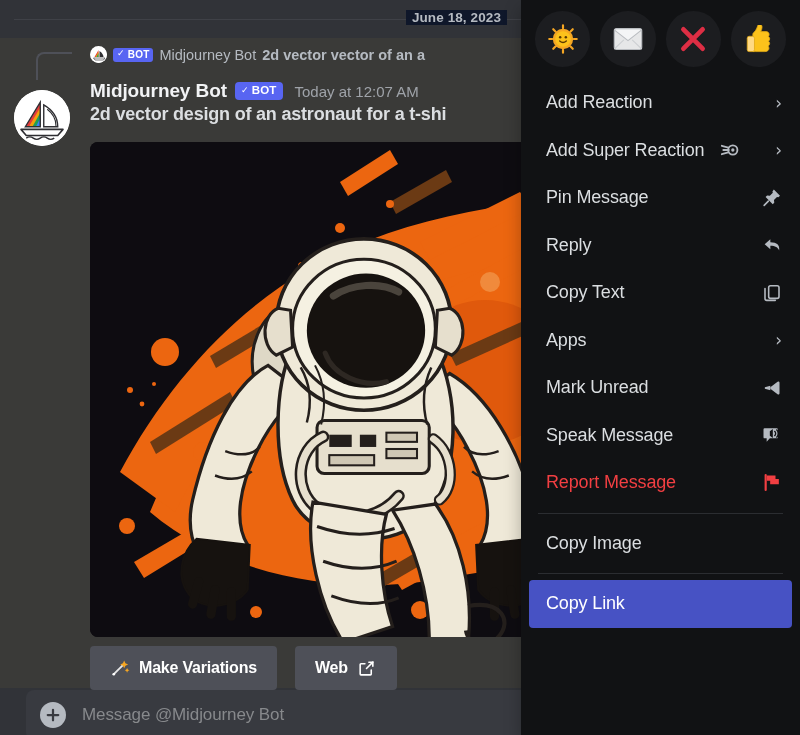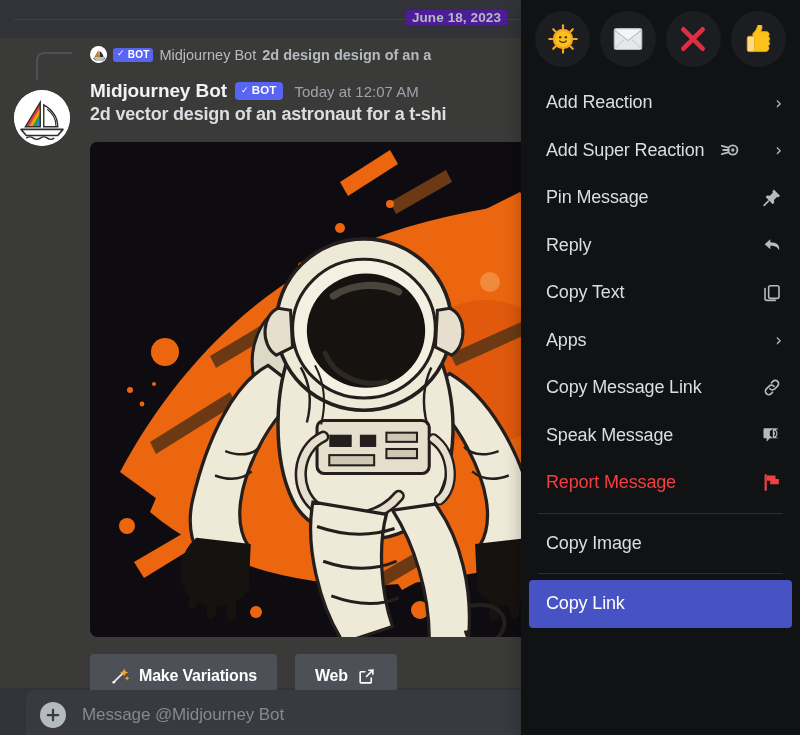--- a/index.html
+++ b/index.html
@@ -11,21 +11,21 @@
   }
   #app { position: relative; width: 800px; height: 735px; overflow: hidden; }
 
   
   .chat { position: absolute; left: 0; top: 0; width: 525px; height: 735px; background: #313338; }
 
   .date-sep { position: absolute; left: 0; top: 0; width: 525px; height: 38px; background:#313338; }
   .date-sep .rule { position:absolute; left: 14px; right: 0; top: 19px; height:1px; background:#3f4147; }
   .date-sep .label {
     position: absolute; right: 18px; top: 10px;
-    background:#4c1d95; padding: 0 6px;
+    background:#0f172a; padding: 0 6px;
     font-size: 13.5px; font-weight: 700; color:#b5bac1; letter-spacing:.1px;
   }
 
   
   .msg-block {
     position:absolute; left:0; top:38px; width:525px; height:650px;
     background:#3a3a38;
   }
 
   .reply-bar { position:absolute; left:0; top:0; width:525px; height:32px; }
@@ -66,21 +66,21 @@
   }
 
   
   .attach {
     position:absolute; left:90px; top:104px; width:455px; height:495px;
     border-radius:8px; overflow:hidden; background:#0d0b10;
   }
   .attach svg { display:block; width:100%; height:100%; }
 
   
-  .btn-row { position:absolute; left:90px; top:608px; display:flex; gap:18px;margin-top:8px; }
+  .btn-row { position:absolute; left:90px; top:608px; display:flex; gap:18px; }
   .mj-btn {
     height:44px; background:#4e5058; border-radius:4px; color:#fff;
     display:flex; align-items:center; justify-content:center; gap:9px;
     padding:0 20px; font-size:16px; font-weight:700; letter-spacing:-.2px;
   }
 
   
   .composer {
     position:absolute; left:26px; top:690px; width:540px; height:50px;
     background:#383a40; border-radius:8px;
@@ -143,21 +143,21 @@
               <path d="M15 12 L15 20 L11 20 Z" fill="#22a35a"></path>
               <path d="M17 8 C23 12 25 17 25 20 L17 20 Z" fill="#2f2f33"></path>
               <path d="M5 22 L28 22 L25 26 L8 26 Z" fill="#fff" stroke="#2f2f33" stroke-width="1.3"></path>
             </svg>
           </span>
           <span class="bot-tag">
             <span class="chk">✓</span>
             <span>BOT</span>
           </span>
           <span class="reply-name">Midjourney Bot</span>
-          <span class="reply-text">2d design design of an a</span>
+          <span class="reply-text">2d vector vector of an a</span>
         </div>
       </div>
 
       <div class="avatar">
         <svg viewBox="0 0 64 64" width="56" height="56">
           <circle cx="32" cy="32" r="32" fill="#fff"></circle>
           <path d="M30 14 L30 42 L13 42 Z" fill="#e43b3b"></path>
           <path d="M30 20 L30 42 L17 42 Z" fill="#f59e0b"></path>
           <path d="M30 26 L30 42 L21 42 Z" fill="#1f9d55"></path>
           <path d="M30 32 L30 42 L25 42 Z" fill="#3b82f6"></path>
@@ -421,30 +421,28 @@
     <span class="ctx-left">
       <span class="ctx-label">Apps</span>
 
     </span>
     <span class="ctx-right">
             <span class="chev">›</span>
           </span>
   </div>
         <div class="ctx-item">
     <span class="ctx-left">
-      <span class="ctx-label">Copy Message Link</span>
-
-    </span>
-    <span class="ctx-right">
-            <span class="ico">
-              <svg viewBox="0 0 24 24" width="23" height="23">
-                <g fill="none" stroke="#b5bac1" stroke-width="2" stroke-linecap="round">
-      <path d="M9.6 13.4 a4 4 0 0 0 5.8 .3 l3.3 -3.3 a4 4 0 0 0 -5.7 -5.7 L11.4 6.4"></path>
-      <path d="M14.4 10.6 a4 4 0 0 0 -5.8 -.3 l-3.3 3.3 a4 4 0 0 0 5.7 5.7 l1.6 -1.6"></path>
-                </g>
+      <span class="ctx-label">Mark Unread</span>
+
+    </span>
+    <span class="ctx-right">
+            <span class="ico">
+              <svg viewBox="0 0 24 24" width="24" height="24">
+                <path d="M21 5.6 v12.8 a1.4 1.4 0 0 1 -2.3 1.1 L10 13 v-2 l8.7 -6.5 A1.4 1.4 0 0 1 21 5.6 Z" fill="#b5bac1"></path>
+      <path d="M10 9.2 L3.4 11.2 v1.6 L10 14.8 Z" fill="#b5bac1"></path>
               </svg>
             </span>
           </span>
   </div>
         <div class="ctx-item">
     <span class="ctx-left">
       <span class="ctx-label">Speak Message</span>
 
     </span>
     <span class="ctx-right">

